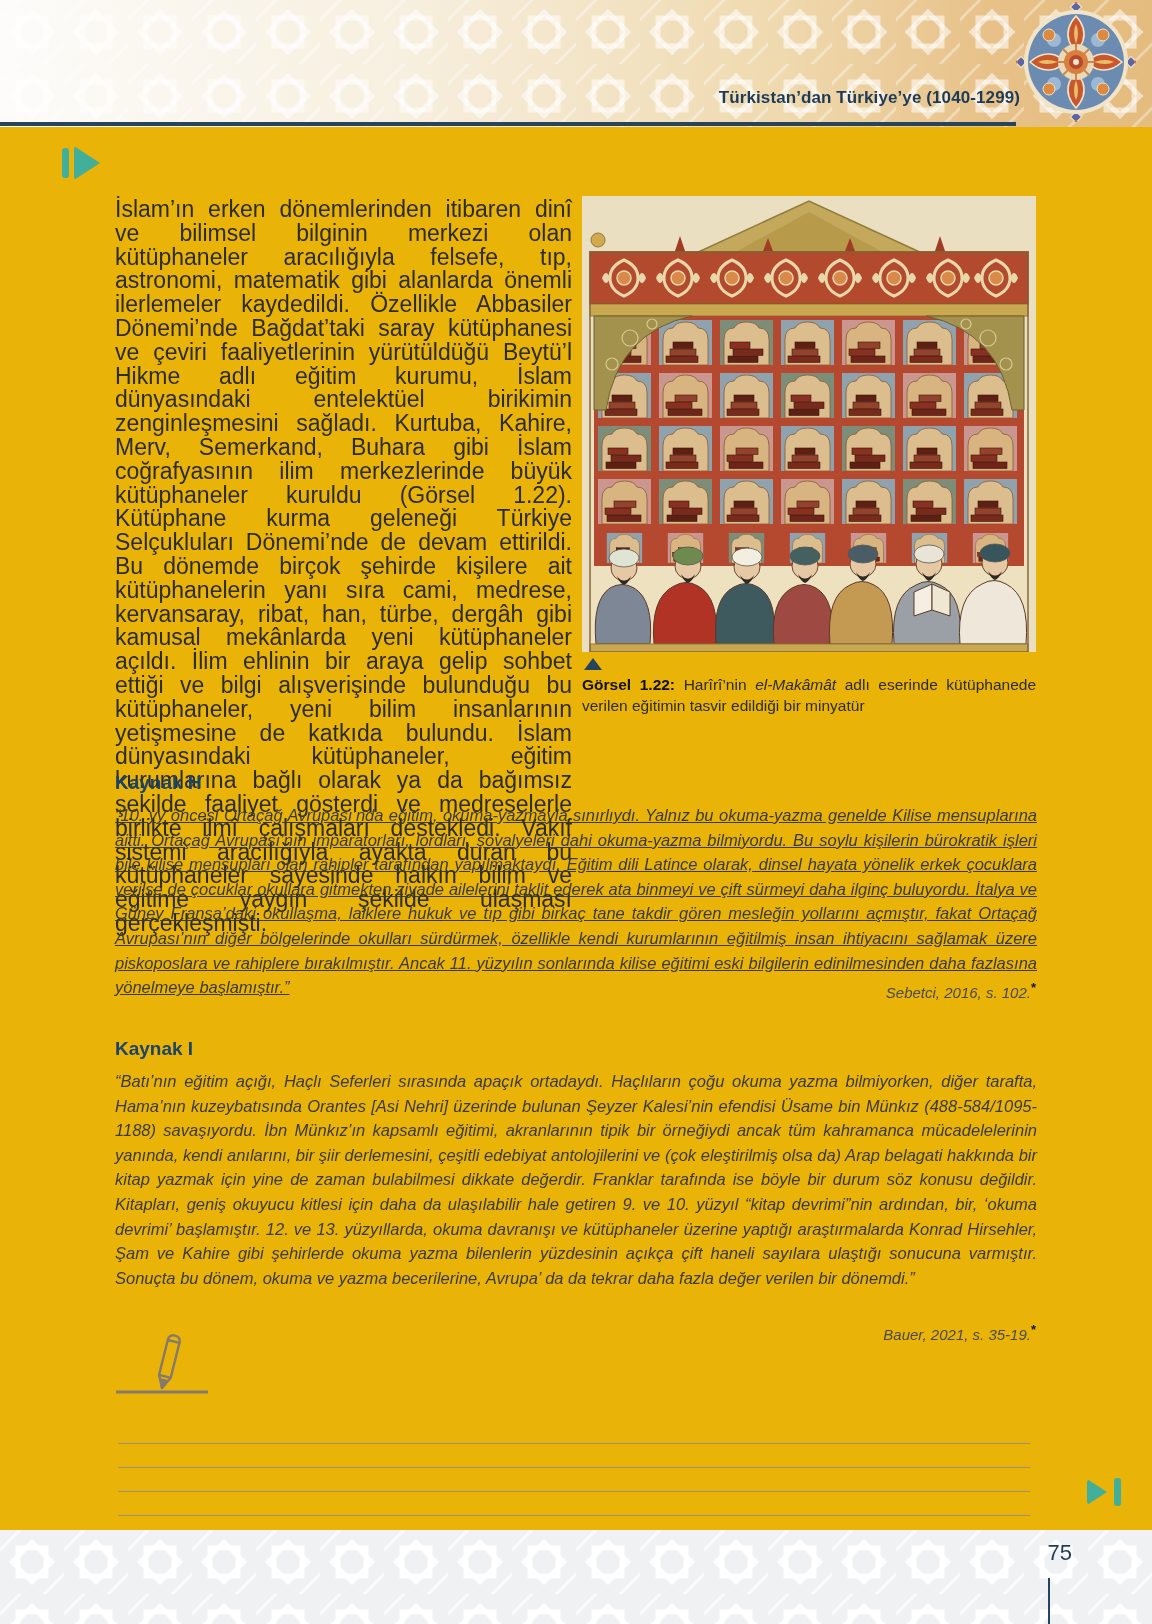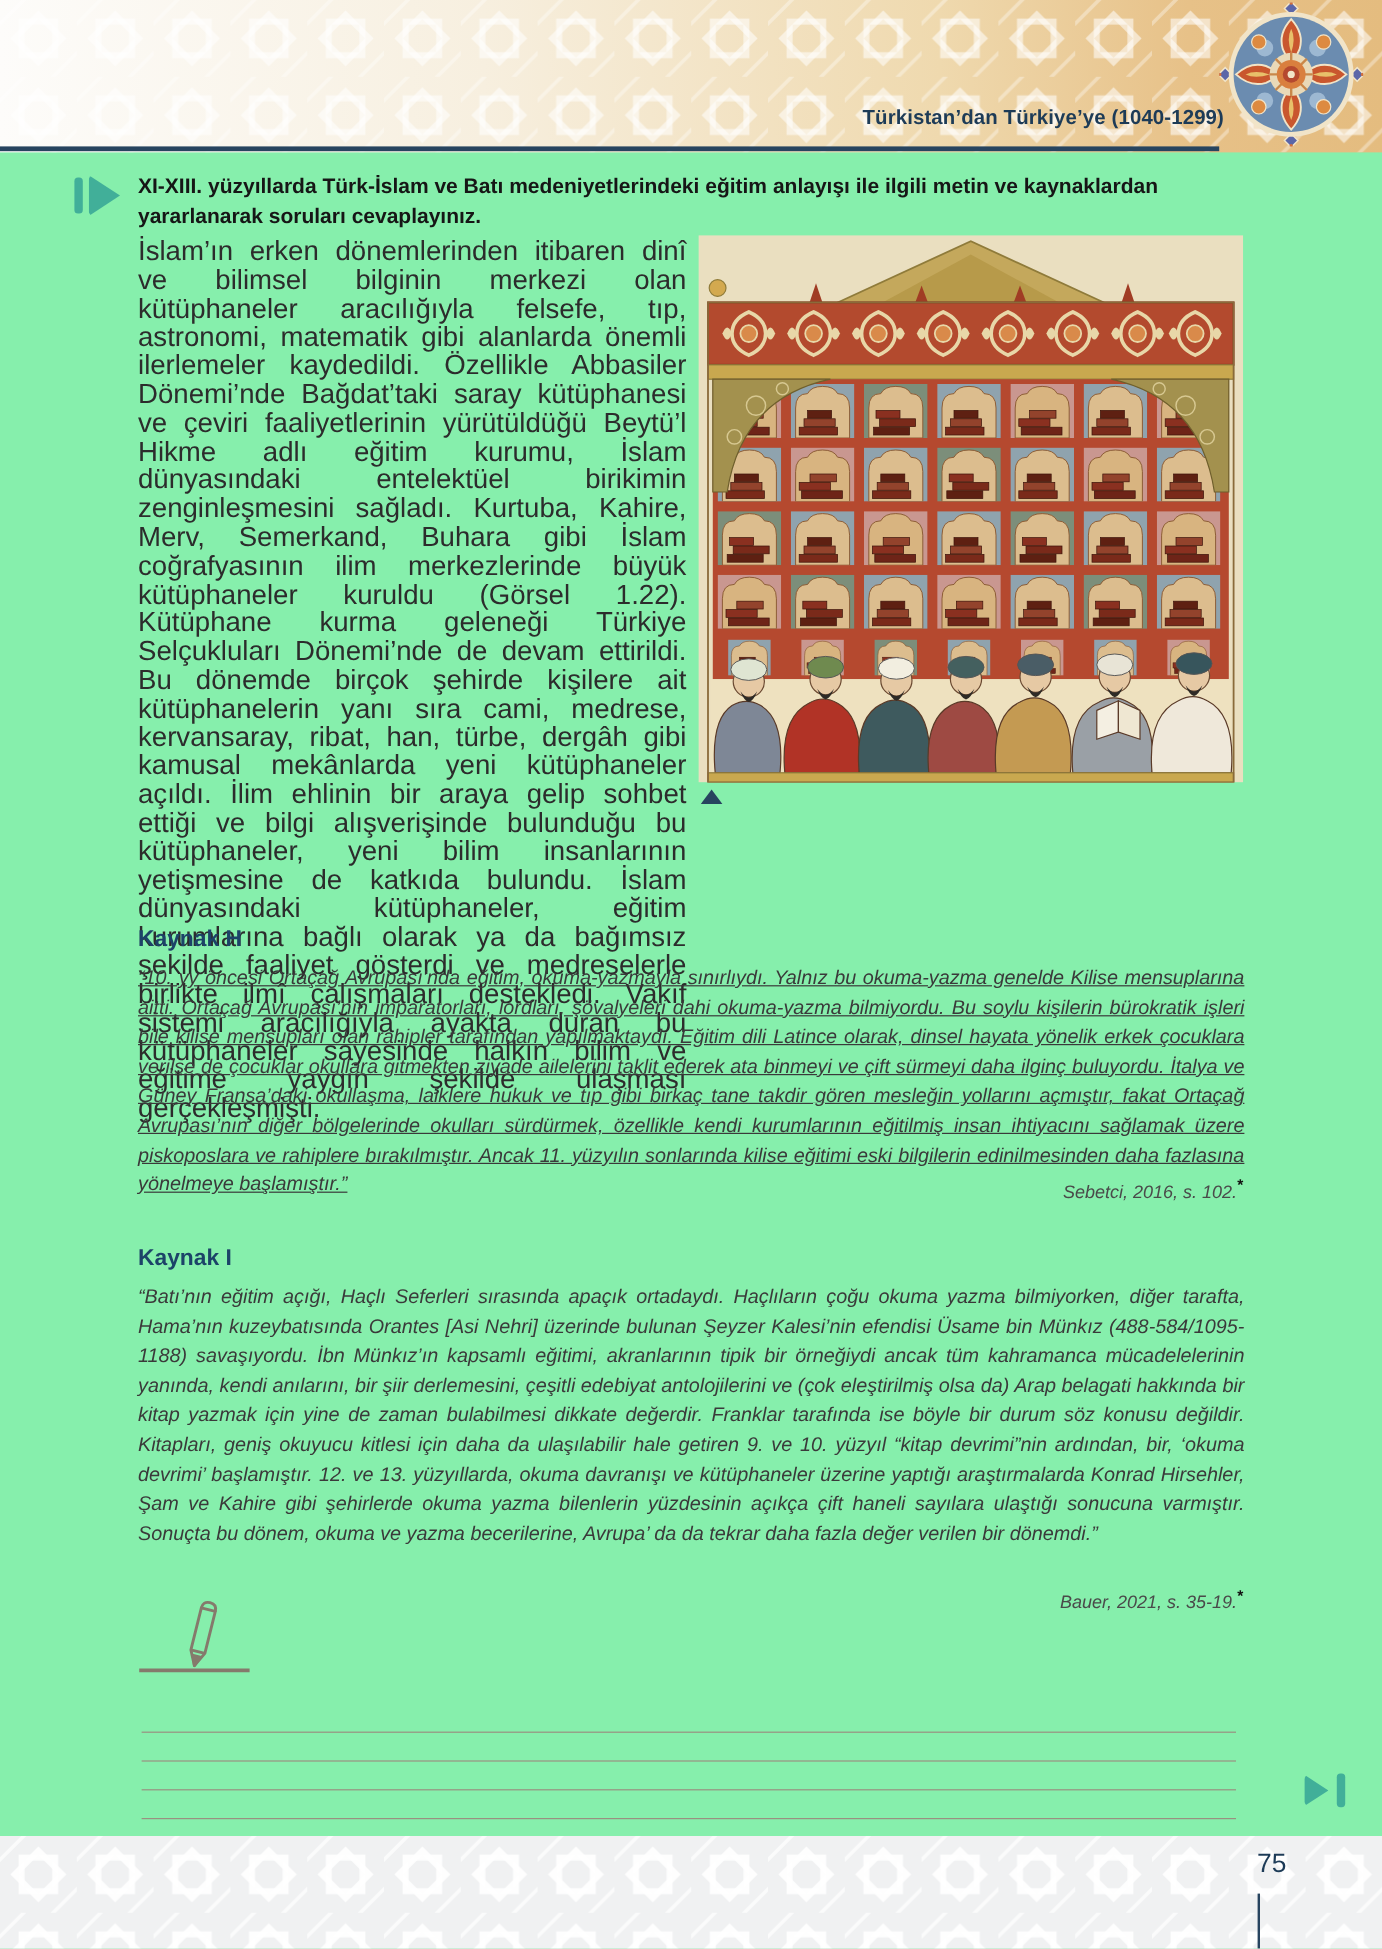--- a/index.html
+++ b/index.html
@@ -1,19 +1,19 @@
 <!DOCTYPE html>
 <html lang="tr"><head>
 <meta charset="utf-8">
 <style>
   * { margin:0; padding:0; box-sizing:border-box; }
   html,body { background:#e9e9e9; }
   .page {
     position:relative; width:1152px; height:1624px; margin:0 auto;
-    background:#86efac; overflow:hidden;
+    background:#eab308; overflow:hidden;
     font-family:"Liberation Sans","DejaVu Sans",sans-serif;
     color:#2e2e2e;
   }
   
   .header-band{
     position:absolute; top:0; left:0; width:1152px; height:127px;
     background:linear-gradient(90deg,#fdfcfa 0%,#f7efdf 35%,#efd9ae 68%,#e7c188 86%,#e4bc7f 100%);
   }
   .header-band svg.pattern{ position:absolute; inset:0; }
   .header-rule{
@@ -142,21 +142,20 @@
       <circle cx="60" cy="60" r="7" fill="#b5492f"></circle>
       <circle cx="60" cy="60" r="3" fill="#f1e4c8"></circle>
     </svg>
   </div>
   <div class="header-rule"></div>
 
   <div class="task-marker" aria-hidden="true">
     <div class="bar"></div>
       <div class="tri"></div>
   </div>
-  <div class="task-heading">XI-XIII. yüzyıllarda Türk-İslam ve Batı medeniyetlerindeki eğitim anlayışı ile ilgili metin ve kaynaklardan yararlanarak soruları cevaplayınız.</div>
 
   <div class="article-col">İslam’ın erken dönemlerinden itibaren dinî ve bilimsel bilginin merkezi olan kütüphaneler aracılığıyla felsefe, tıp, astronomi, matematik gibi alanlarda önemli ilerlemeler kaydedildi. Özellikle Abbasiler Dönemi’nde Bağdat’taki saray kütüphanesi ve çeviri faaliyetlerinin yürütüldüğü Beytü’l Hikme adlı eğitim kurumu, İslam dünyasındaki entelektüel birikimin zenginleşmesini sağladı. Kurtuba, Kahire, Merv, Semerkand, Buhara gibi İslam coğrafyasının ilim merkezlerinde büyük kütüphaneler kuruldu (Görsel 1.22).  Kütüphane kurma geleneği Türkiye Selçukluları Dönemi’nde de devam ettirildi. Bu dönemde birçok şehirde kişilere ait kütüphanelerin yanı sıra cami, medrese, kervansaray, ribat, han, türbe, dergâh gibi kamusal mekânlarda yeni kütüphaneler açıldı. İlim ehlinin bir araya gelip sohbet ettiği ve bilgi alışverişinde bulunduğu bu kütüphaneler, yeni bilim insanlarının yetişmesine de katkıda bulundu. İslam dünyasındaki kütüphaneler, eğitim kurumlarına bağlı olarak ya da bağımsız şekilde faaliyet gösterdi ve medreselerle birlikte ilmî çalışmaları destekledi. Vakıf sistemi aracılığıyla ayakta duran bu kütüphaneler sayesinde halkın bilim ve eğitime yaygın şekilde ulaşması gerçekleşmişti.</div>
 
   <figure class="figure-block">
     <svg class="figure-art" viewBox="0 0 454 456" role="img" aria-label="Kütüphanede kitap rafları önünde oturan sarıklı âlimleri gösteren Orta Çağ İslam minyatürü">
       <defs>
         <symbol id="nicheA" viewBox="0 0 53 45">
           <rect width="53" height="45" fill="#8fa3ae"></rect>
           <path d="M4 45 L4 20 Q4 8 14 8 Q17 2 26.5 2 Q36 2 39 8 Q49 8 49 20 L49 45 Z" fill="#dcbd8e" stroke="#8a5a33" stroke-width="0.8"></path>
           <g stroke="#3f150c" stroke-width="0.6">
@@ -312,20 +311,23 @@
       <g stroke="#5a3a28" stroke-width="1">
         <path d="M332 396 L350 388 L350 414 L332 420 Z" fill="#f4efe2"></path>
         <path d="M368 396 L350 388 L350 414 L368 420 Z" fill="#efe7d2"></path>
       </g>
 
       <rect x="8" y="448" width="438" height="8" fill="#c9a84f" stroke="#8f7b3a" stroke-width="1"></rect>
       <rect x="8" y="56" width="438" height="400" fill="none" stroke="#8a6b3a" stroke-width="1.5"></rect>
     </svg>
 
     <div class="caption-tri" aria-hidden="true"></div>
+    <figcaption class="figure-caption">
+      <b>Görsel 1.22:</b><span> Harîrî’nin </span><i>el-Makâmât</i><span> adlı eserinde kütüphanede verilen eğitimin tasvir edildiği bir minyatür</span>
+    </figcaption>
   </figure>
 
   <div class="kaynak-title" id="kh-title">Kaynak H</div>
   <div class="kaynak-body" id="kh-body">“10. yy öncesi Ortaçağ Avrupası’nda eğitim, okuma-yazmayla sınırlıydı. Yalnız bu okuma-yazma genelde Kilise mensuplarına aitti. Ortaçağ Avrupası’nın imparatorları, lordları, şövalyeleri dahi okuma-yazma bilmiyordu. Bu soylu kişilerin bürokratik işleri bile kilise mensupları olan rahipler tarafından yapılmaktaydı. Eğitim dili Latince olarak, dinsel hayata yönelik erkek çocuklara verilse de çocuklar okullara gitmekten ziyade ailelerini taklit ederek ata binmeyi ve çift sürmeyi daha ilginç buluyordu. İtalya ve Güney Fransa’daki okullaşma, laiklere hukuk ve tıp gibi birkaç tane takdir gören mesleğin yollarını açmıştır, fakat Ortaçağ Avrupası’nın diğer bölgelerinde okulları sürdürmek, özellikle kendi kurumlarının eğitilmiş insan ihtiyacını sağlamak üzere piskoposlara ve rahiplere bırakılmıştır. Ancak 11. yüzyılın sonlarında kilise eğitimi eski bilgilerin edinilmesinden daha fazlasına yönelmeye başlamıştır.”</div>
   <div class="citation" id="kh-cite">
     <span>Sebetci, 2016, s. 102.</span><sup>*</sup>
   </div>
 
   <div class="kaynak-title" id="ki-title">Kaynak I</div>
   <div class="kaynak-body" id="ki-body">“Batı’nın eğitim açığı, Haçlı Seferleri sırasında apaçık ortadaydı. Haçlıların çoğu okuma yazma bilmiyorken, diğer tarafta, Hama’nın kuzeybatısında Orantes [Asi Nehri] üzerinde bulunan Şeyzer Kalesi’nin efendisi Üsame bin Münkız (488-584/1095-1188) savaşıyordu. İbn Münkız’ın kapsamlı eğitimi, akranlarının tipik bir örneğiydi ancak tüm kahramanca mücadelelerinin yanında, kendi anılarını, bir şiir derlemesini, çeşitli edebiyat antolojilerini ve (çok eleştirilmiş olsa da) Arap belagati hakkında bir kitap yazmak için yine de zaman bulabilmesi dikkate değerdir. Franklar tarafında ise böyle bir durum söz konusu değildir. Kitapları, geniş okuyucu kitlesi için daha da ulaşılabilir hale getiren 9. ve 10. yüzyıl “kitap devrimi”nin ardından, bir, ‘okuma devrimi’ başlamıştır. 12. ve 13. yüzyıllarda, okuma davranışı ve kütüphaneler üzerine yaptığı araştırmalarda Konrad Hirsehler, Şam ve Kahire gibi şehirlerde okuma yazma bilenlerin yüzdesinin açıkça çift haneli sayılara ulaştığı sonucuna varmıştır. Sonuçta bu dönem, okuma ve yazma becerilerine, Avrupa’ da da tekrar daha fazla değer verilen bir dönemdi.”</div>

